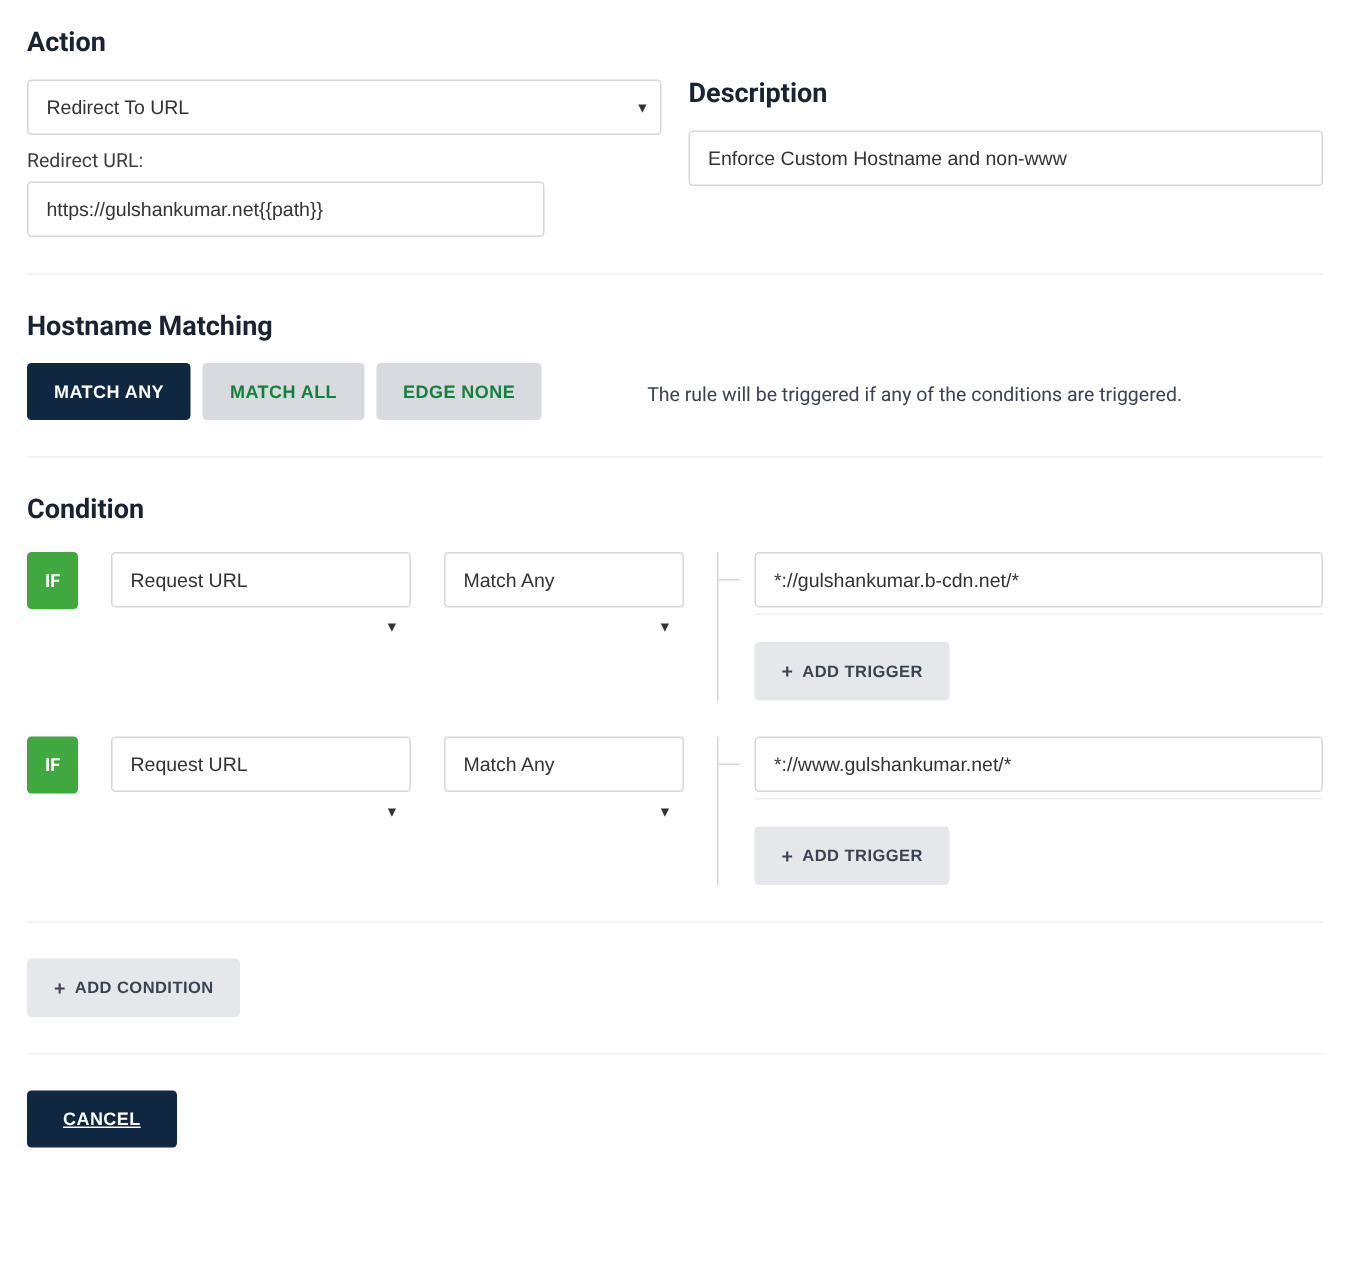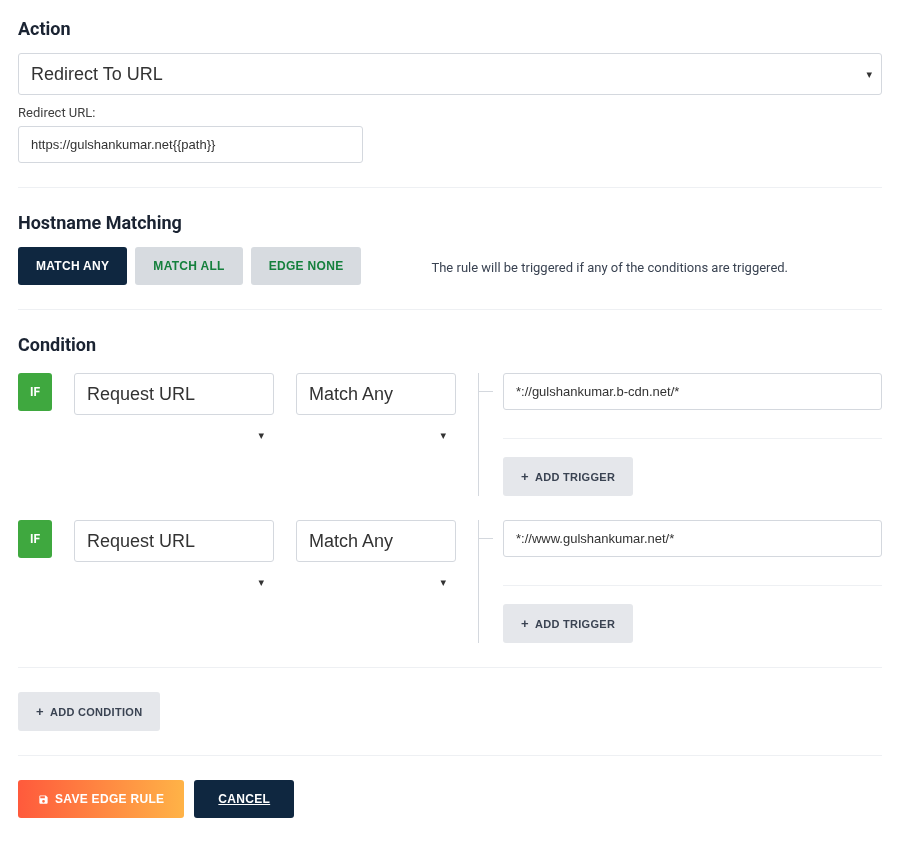--- a/index.html
+++ b/index.html
@@ -37,21 +37,21 @@
     }
     .select-wrapper {
       position: relative;
       width: 100%;
     }
     select {
       width: 100%;
       padding: 10px 30px 10px 12px;
       border: 1px solid #d4d8de;
       border-radius: 3px;
-      font-size: 18px;
+      font-size: 13px;
       background: #fff;
       appearance: none;
       -webkit-appearance: none;
       color: #333;
       cursor: pointer;
     }
     .select-wrapper::after {
       content: "▾";
       position: absolute;
       right: 10px;
@@ -141,21 +141,21 @@
     .cond-right::before {
       content: "";
       position: absolute;
       left: 0;
       top: 18px;
       width: 14px;
       height: 1px;
       background: #d4d8de;
     }
     .trigger-input {
-      margin-bottom: 28px;
+      margin-bottom: 4px;
     }
     .trigger-divider {
       border: none;
       border-top: 1px solid #eef0f3;
       margin: 0 0 18px 0;
     }
     .add-btn {
       background: #e5e7eb;
       border: none;
       border-radius: 3px;
@@ -232,20 +232,24 @@
     <div class="select-wrapper">
       <select>
         <option>Redirect To URL</option>
       </select>
     </div>
     <div class="redirect-url-group">
       <label class="field-label">Redirect URL:</label>
       <input type="text" value="https://gulshankumar.net{{path}}" style="">
     </div>
   </div>
+  <div class="col-half">
+    <div class="section-title">Description</div>
+    <input type="text" value="Enforce Custom Hostname and non-www" style="">
+  </div>
 </div>
 
 <hr class="divider">
 
 
 <div class="section-title">Hostname Matching</div>
 <div class="condition-matching-row">
   <div class="match-group">
     <button class="match-btn active">MATCH ANY</button>
     <button class="match-btn">MATCH ALL</button>
@@ -320,25 +324,17 @@
 <hr class="divider" style="margin-top:4px;">
 
 <button class="add-btn">
   <span class="plus-icon">+</span>
   <span>ADD CONDITION</span>
 </button>
 
 <hr class="divider">
 
 <div class="actions-row">
-  <button class="save-btn">
-    <span class="save-icon">
-      <svg viewBox="0 0 24 24" width="11" height="11" fill="#fff">
-          <path d="M17 3H5a2 2 0 0 0-2 2v14a2 2 0 0 0 2 2h14a2 2 0 0 0 2-2V7l-4-4zm-5 16a3 3 0 1 1 0-6 3 3 0 0 1 0 6zm3-10H5V5h10v4z"></path>
-        </svg>
-    </span>
-    <span>SAVE EDGE RULE</span>
-  </button>
   <button class="cancel-btn">CANCEL</button>
 </div>
 
 
 
 
 </body></html>

